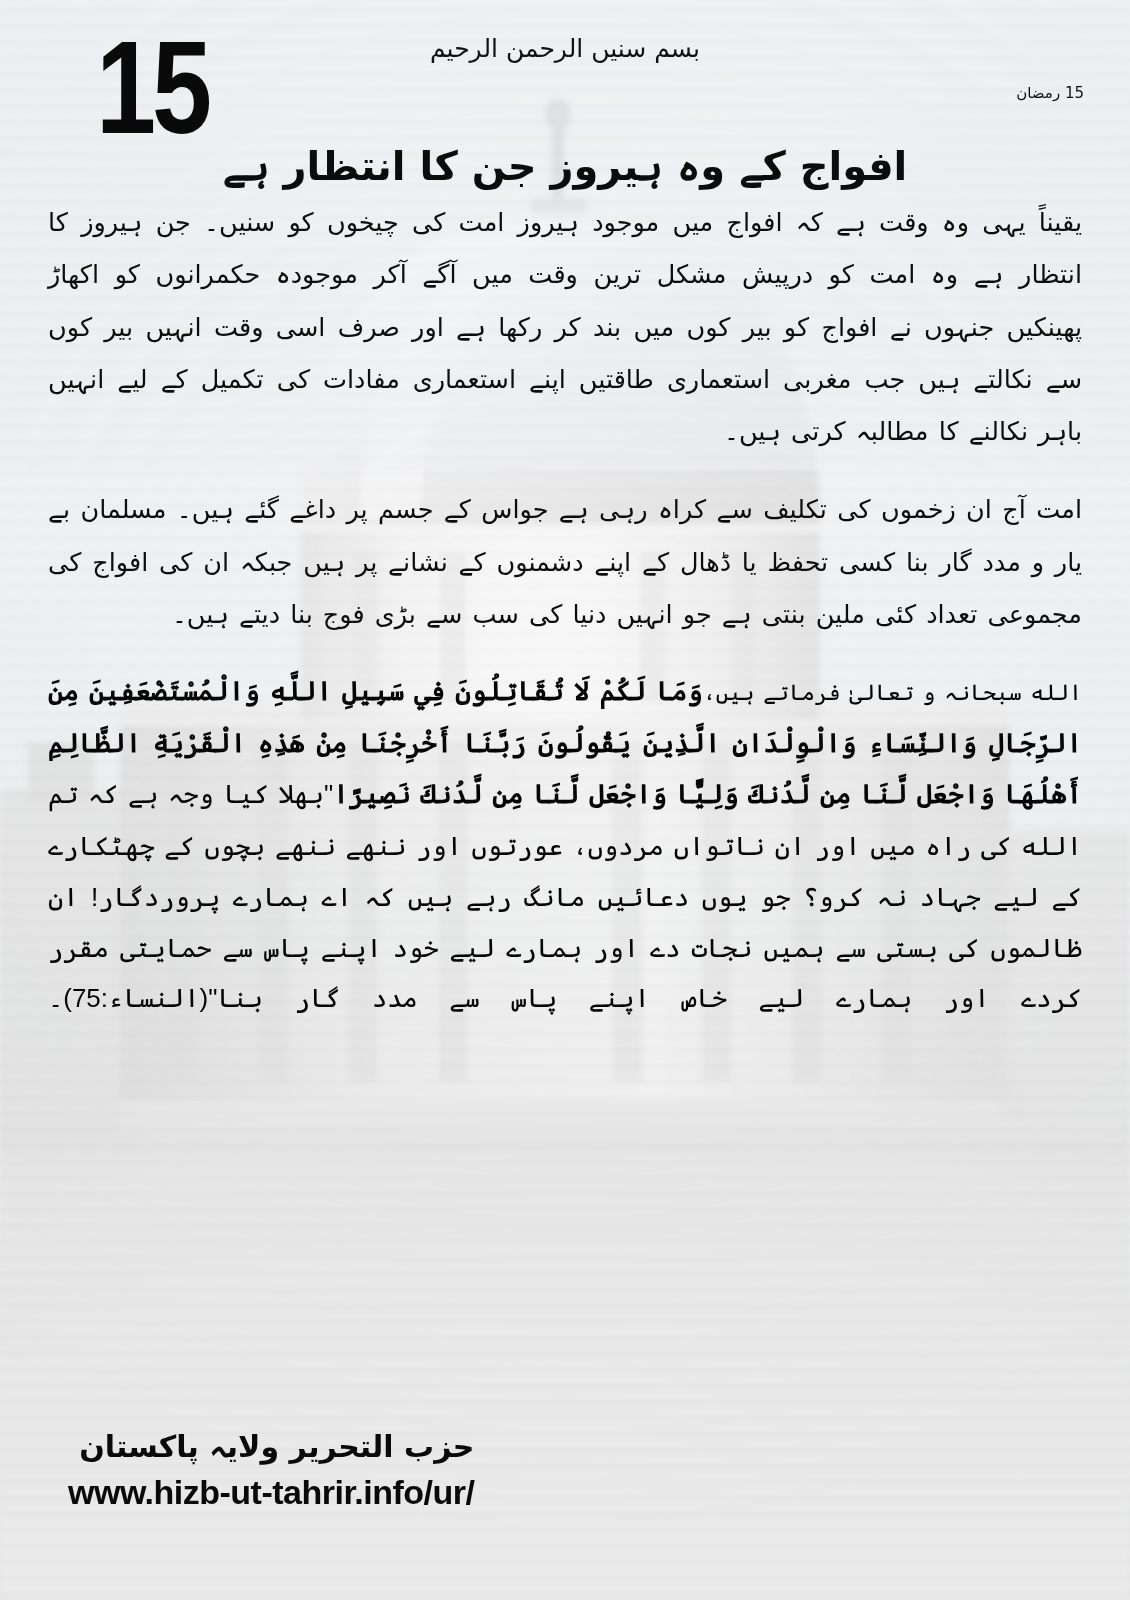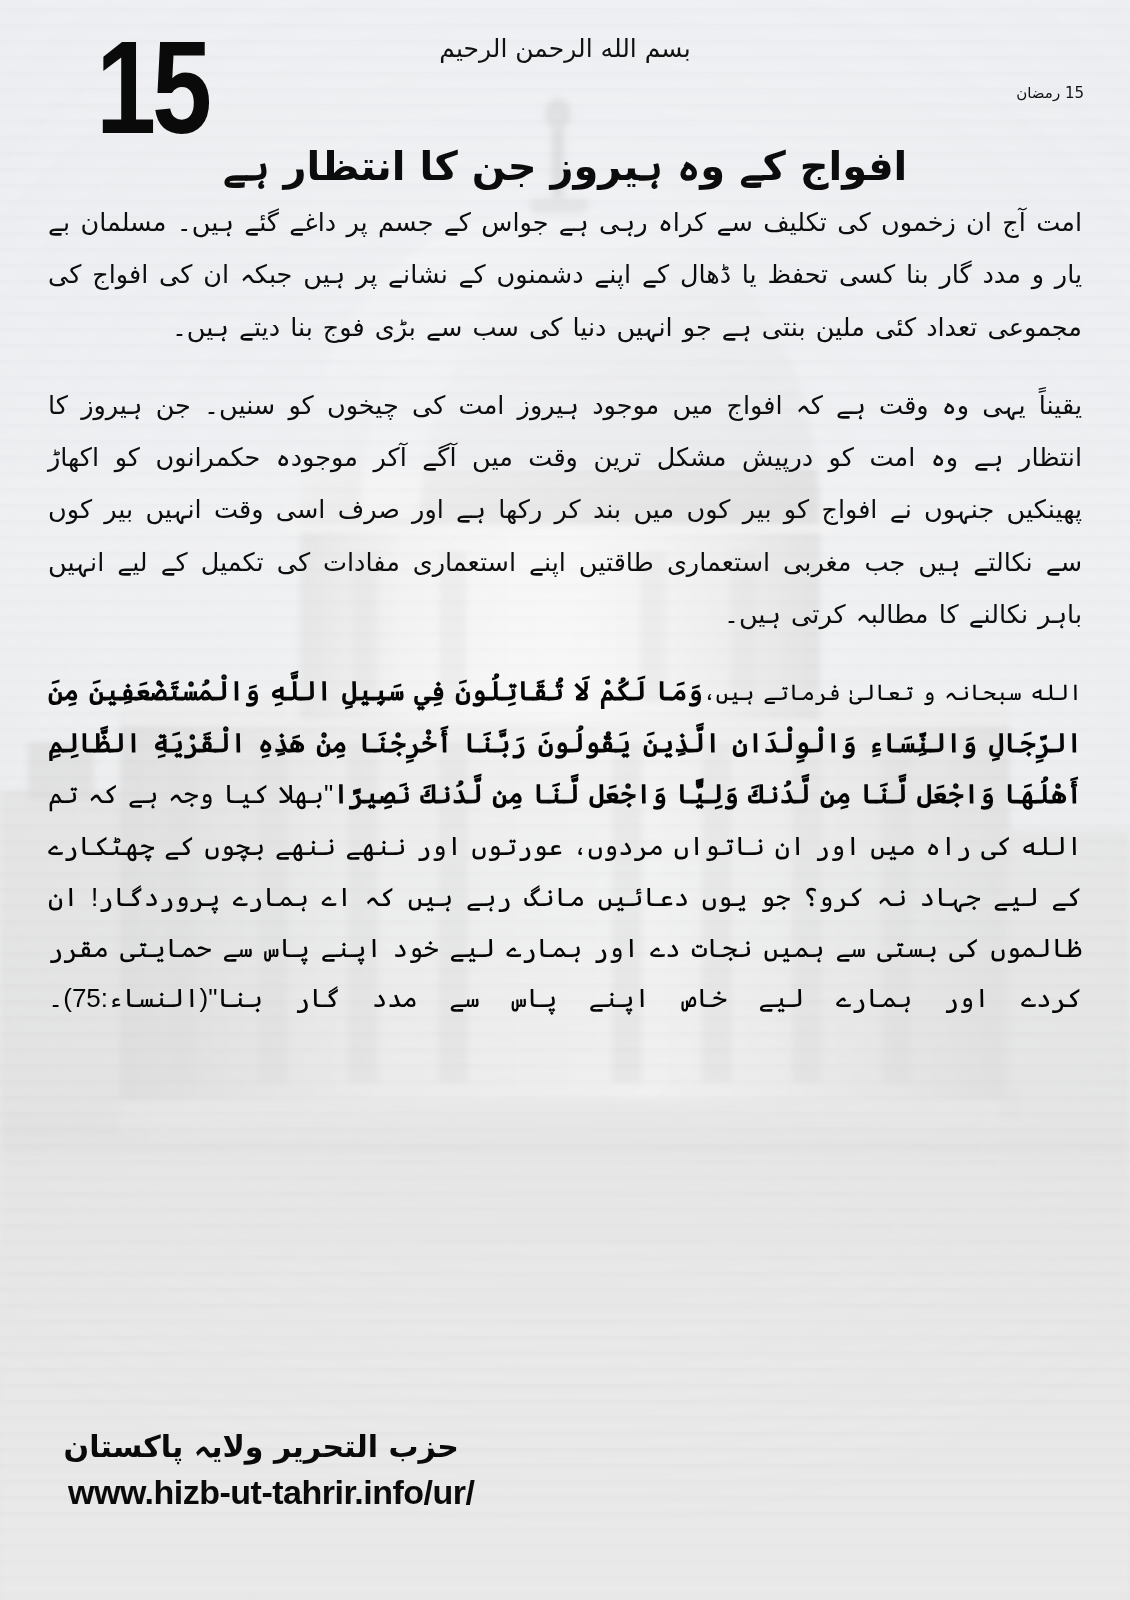--- a/index.html
+++ b/index.html
@@ -135,21 +135,21 @@
     letter-spacing:0px;
   }
   .verse-trans{
     font-weight:400;
   }
 
   
   .footer{
     position:absolute;
     left:48px;bottom:26px;
-    text-align:center;
+    text-align:right;
     direction:rtl;
   }
   .org-name{
     font-family:"DejaVu Sans", sans-serif;
     font-weight:700;
     font-size:30px;
     color:#0a0a0a;
     line-height:1.25;
     white-space:nowrap;
   }
@@ -256,31 +256,31 @@
       <rect x="0" y="0" width="1130" height="470" fill="#e9ebee" opacity="0.55"></rect>
     </svg>
   </div>
   <div class="bg-bands"></div>
   <div class="bg-vign"></div>
 
   <div class="content">
 
     <div class="big-number">15</div>
 
-    <div class="bismillah">بسم الله الرحمن الرحيم</div>
+    <div class="bismillah">بسم سنیں الرحمن الرحيم</div>
 
     <div class="date-line">15 رمضان</div>
 
     <h1 class="headline">افواج کے وہ ہیروز جن کا انتظار ہے</h1>
 
     <div class="body-wrap">
 
+      <p class="para last-line-right">یقیناً یہی وہ وقت ہے کہ افواج میں موجود ہیروز امت کی چیخوں کو سنیں۔ جن ہیروز کا انتظار ہے وہ امت کو درپیش مشکل ترین وقت میں آگے آکر موجودہ حکمرانوں کو اکھاڑ پھینکیں جنہوں نے افواج کو بیر کوں میں بند کر رکھا ہے اور صرف اسی وقت انہیں بیر کوں سے نکالتے ہیں جب مغربی استعماری طاقتیں اپنے استعماری مفادات کی تکمیل کے لیے انہیں باہر نکالنے کا مطالبہ کرتی ہیں۔</p>
+
       <p class="para last-line-right">امت آج ان زخموں کی تکلیف سے کراہ رہی ہے جواس کے جسم پر داغے گئے ہیں۔ مسلمان بے یار و مدد گار بنا کسی تحفظ یا ڈھال کے اپنے دشمنوں کے نشانے پر ہیں جبکہ ان کی افواج کی مجموعی تعداد کئی ملین بنتی ہے جو انہیں دنیا کی سب سے بڑی فوج بنا دیتے ہیں۔</p>
-
-      <p class="para last-line-right">یقیناً یہی وہ وقت ہے کہ افواج میں موجود ہیروز امت کی چیخوں کو سنیں۔ جن ہیروز کا انتظار ہے وہ امت کو درپیش مشکل ترین وقت میں آگے آکر موجودہ حکمرانوں کو اکھاڑ پھینکیں جنہوں نے افواج کو بیر کوں میں بند کر رکھا ہے اور صرف اسی وقت انہیں بیر کوں سے نکالتے ہیں جب مغربی استعماری طاقتیں اپنے استعماری مفادات کی تکمیل کے لیے انہیں باہر نکالنے کا مطالبہ کرتی ہیں۔</p>
 
 
       <div class="verse-block">
         <span class="verse-intro">الله سبحانہ و تعالیٰ فرماتے ہیں،</span><span class="verse-arabic">وَمَا لَكُمْ لَا تُقَاتِلُونَ فِي سَبِيلِ اللَّهِ وَالْمُسْتَضْعَفِينَ مِنَ الرِّجَالِ وَالنِّسَاءِ وَالْوِلْدَانِ الَّذِينَ يَقُولُونَ رَبَّنَا أَخْرِجْنَا مِنْ هَذِهِ الْقَرْيَةِ الظَّالِمِ أَهْلُهَا وَاجْعَل لَّنَا مِن لَّدُنكَ وَلِيًّا وَاجْعَل لَّنَا مِن لَّدُنكَ نَصِيرًا</span><span class="verse-trans">"بھلا کیا وجہ ہے کہ تم الله کی راہ میں اور ان ناتواں مردوں، عورتوں اور ننھے ننھے بچوں کے چھٹکارے کے لیے جہاد نہ کرو؟ جو یوں دعائیں مانگ رہے ہیں کہ اے ہمارے پروردگار! ان ظالموں کی بستی سے ہمیں نجات دے اور ہمارے لیے خود اپنے پاس سے حمایتی مقرر کردے اور ہمارے لیے خاص اپنے پاس سے مدد گار بنا"</span><span class="verse-trans">(النساء:75)۔</span>
       </div>
 
     </div>
 
     <div class="footer">
       <div class="org-name">حزب التحرير ولایہ پاکستان</div>

